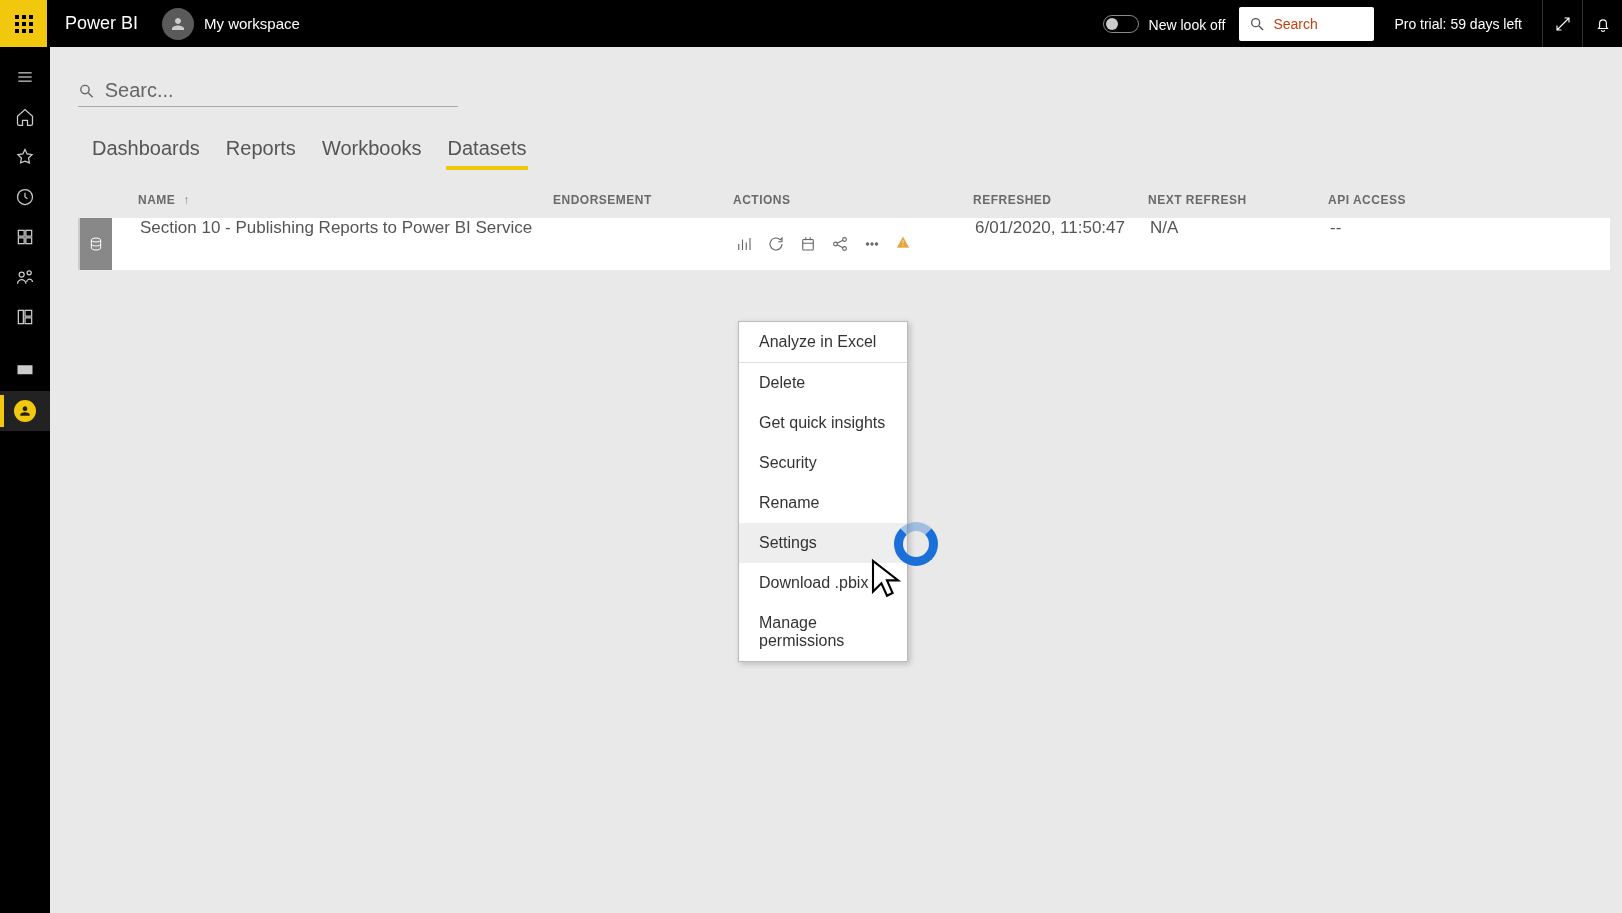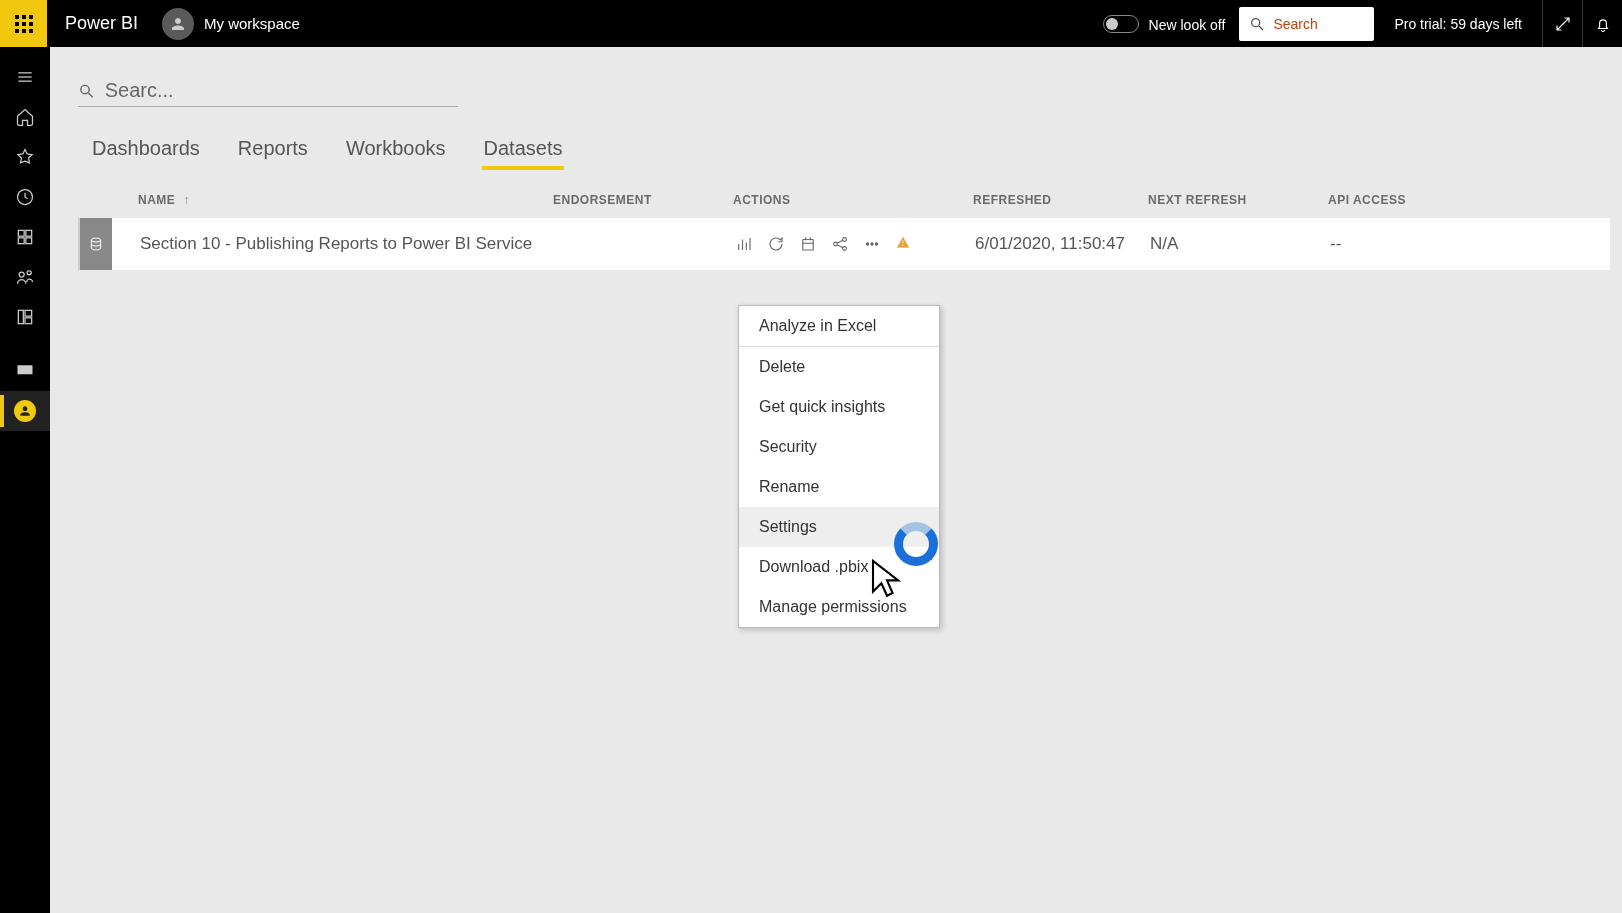--- a/index.html
+++ b/index.html
@@ -68,41 +68,41 @@
   display: flex; align-items: center; width: 380px;
   border-bottom: 1px solid #aaa; padding: 4px 0;
 }
 .filter-search svg { width: 18px; height: 18px; stroke: #666; fill: none; stroke-width: 2; margin-right: 10px; }
 .filter-search input {
   border: none; background: transparent; outline: none;
   font-size: 20px; color: #666; width: 100%; font-family: inherit;
 }
 .filter-search input::placeholder { color: #666; }
 
-.tabs { display: flex; gap: 34px; margin-left: 12px; margin-bottom: 14px; }
+.tabs { display: flex; gap: 22px; margin-left: 12px; margin-bottom: 14px; }
 .tab { font-size: 20px; color: #555; padding: 6px 2px 8px; cursor: pointer; position: relative; }
 .tab.active::after {
   content: ""; position: absolute; left: 0; right: 0; bottom: -2px; height: 4px; background: #f2c80f;
 }
 
 .grid-head {
   display: flex; align-items: center; height: 36px;
   font-size: 12px; letter-spacing: .5px; color: #6a6a6a; font-weight: 600;
 }
 .col-icon { width: 60px; }
 .col-name { width: 415px; display: flex; align-items: center; }
 .col-name .arrow { margin-left: 8px; font-size: 12px; color: #888; }
 .col-endorse { width: 180px; }
 .col-actions { width: 240px; }
 .col-refreshed { width: 175px; }
 .col-next { width: 180px; }
 .col-api { width: 120px; }
 
 .row {
-  display: flex; align-items: center; height: 52px; background: #fff;
+  display: flex; height: 52px; background: #fff;
   border-left: 2px solid #ccc;
 }
 .ds-icon {
   width: 32px; height: 52px; background: #888;
   display: flex; align-items: center; justify-content: center; margin-right: 28px;
 }
 .ds-icon svg { width: 16px; height: 16px; stroke: #fff; fill: none; stroke-width: 1.5; }
 .cell { font-size: 17px; color: #555; }
 .cell.name { width: 415px; }
 .cell.endorse { width: 180px; }
@@ -110,22 +110,22 @@
 .cell.actions .aicon { width: 18px; height: 18px; cursor: pointer; }
 .cell.actions .aicon svg { width: 18px; height: 18px; stroke: #666; fill: none; stroke-width: 1.5; }
 .cell.refreshed { width: 175px; }
 .cell.next { width: 180px; }
 .cell.api { width: 120px; }
 
 .warn { }
 .warn svg { width: 16px; height: 16px; fill: #e8a33d; }
 
 .context-menu {
-  position: absolute; left: 688px; top: 258px;
-  width: 202px; background: #fff; border: 1px solid #bbb;
+  position: absolute; left: 688px; top: 274px;
+  width: 170px; background: #fff; border: 1px solid #bbb;
   box-shadow: 2px 2px 6px rgba(0,0,0,.2);
 }
 .menu-item {
   padding: 11px 20px; font-size: 16px; color: #333; cursor: pointer;
 }
 .menu-item.sep { border-bottom: 1px solid #ddd; }
 .menu-item.hover { background: #eee; }
 
 .cursor-overlay {
   position: absolute; left: 820px; top: 475px; pointer-events: none;

